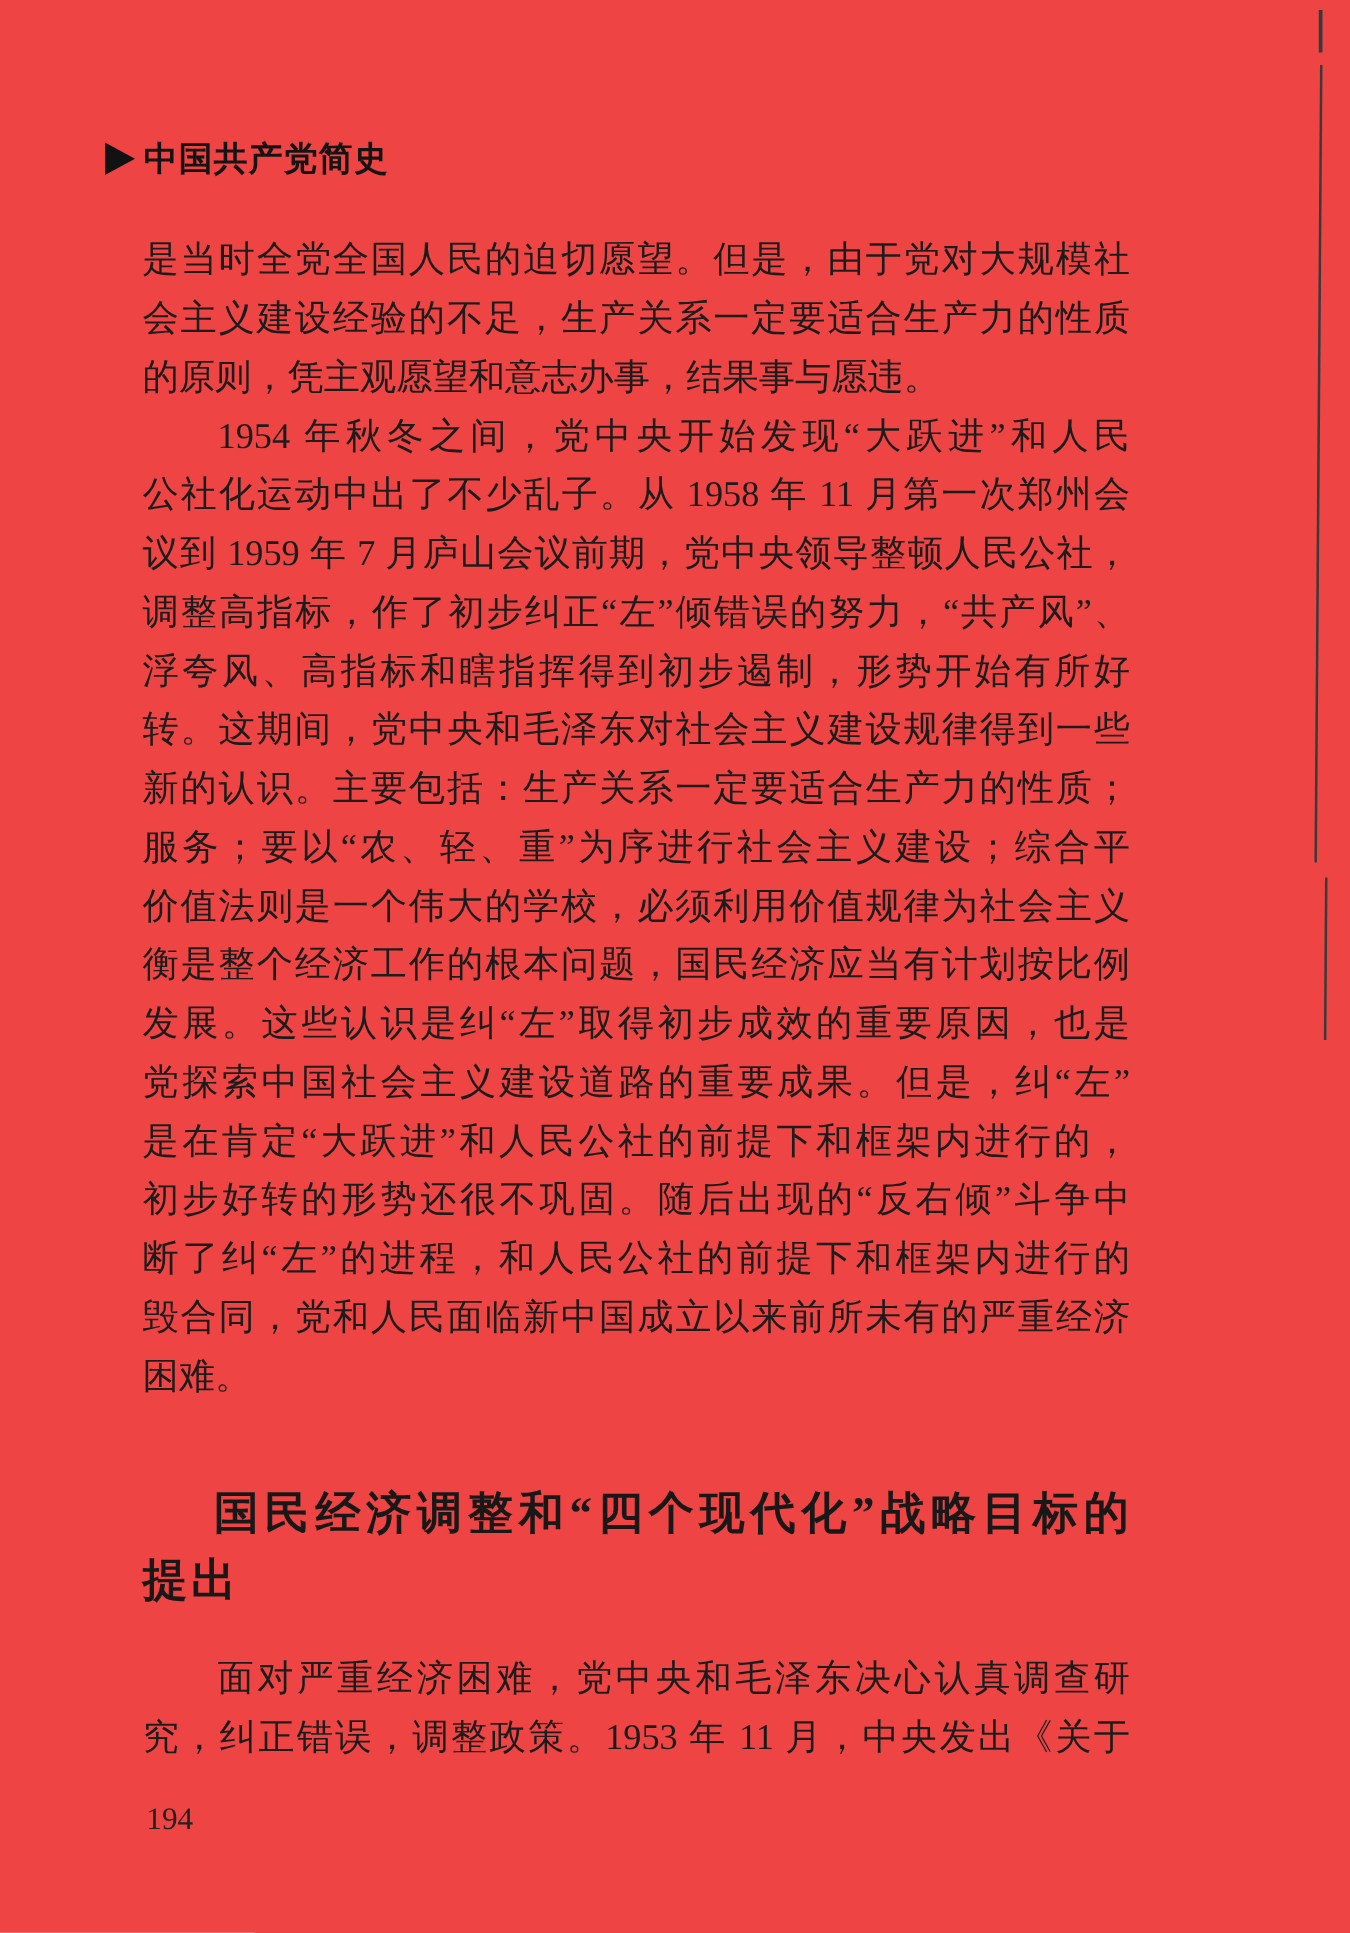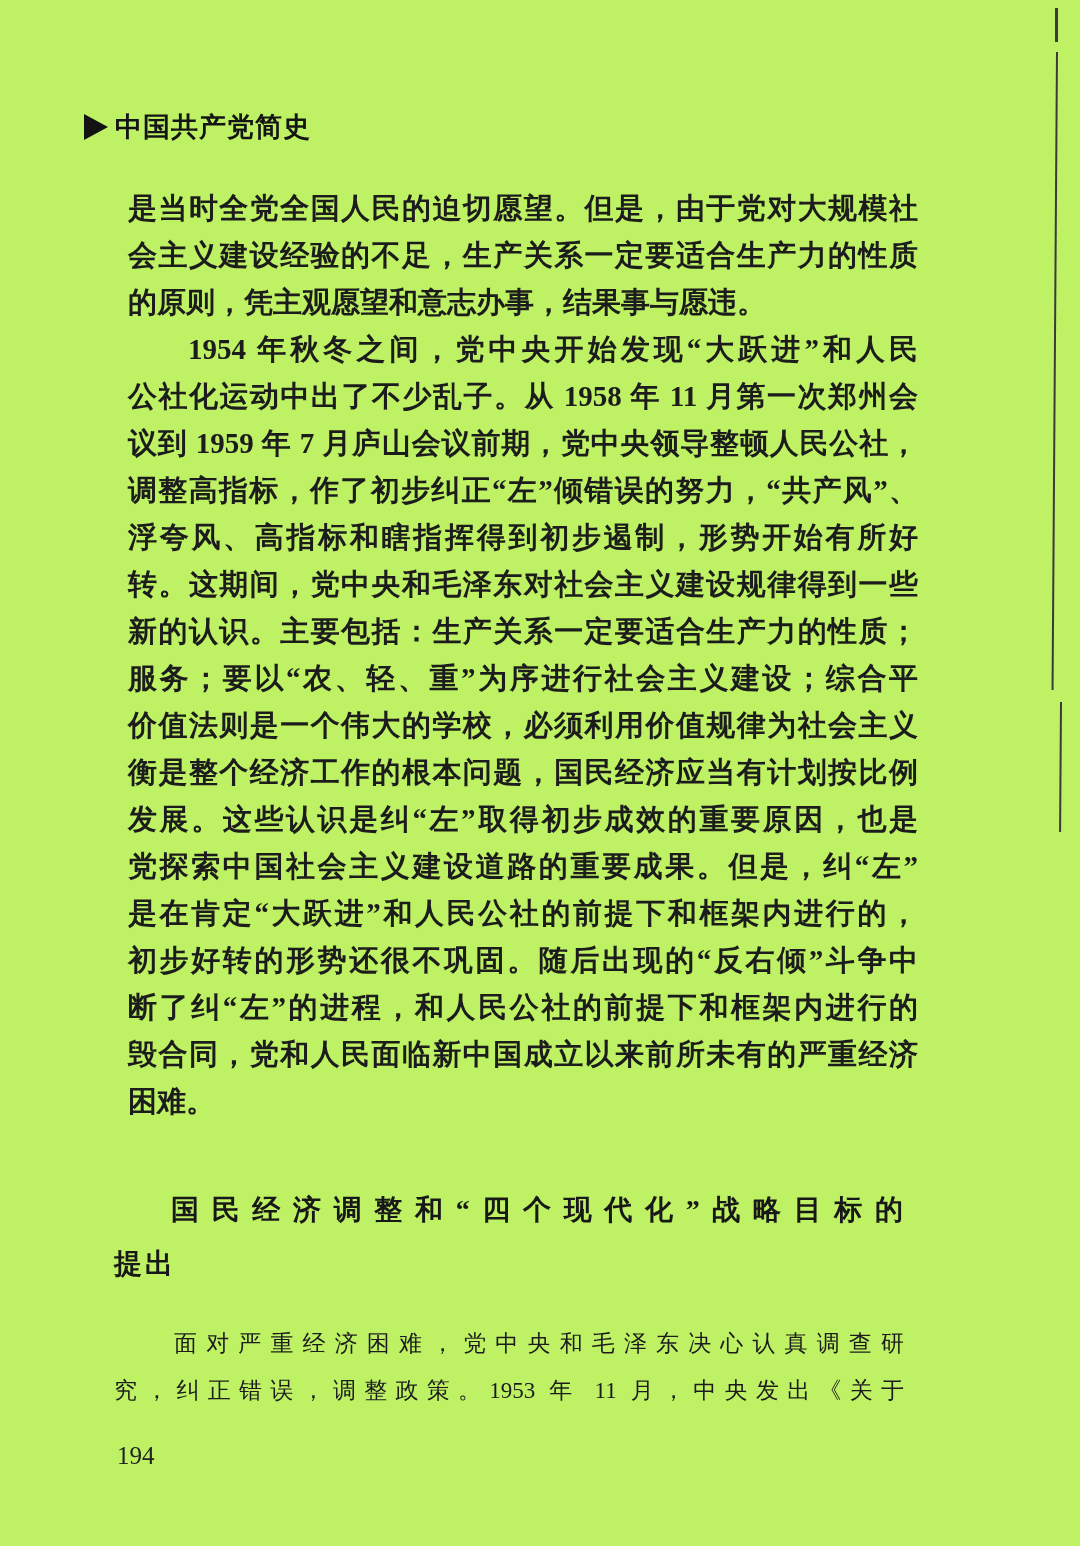--- a/index.html
+++ b/index.html
@@ -1,55 +1,55 @@
 <!DOCTYPE html>
 <html><head>
 <meta charset="utf-8">
 <style>
   html,body{margin:0;padding:0;}
   body{background:#e8e8e8;font-family:"Liberation Serif","DejaVu Serif",serif;}
   .page{
-    position:relative;width:1080px;height:1546px;background:#bef264;
+    position:relative;width:1080px;height:1546px;background:#ef4444;
     margin:0 auto;overflow:hidden;color:#1f1f1f;
   }
   
   .running-header{
     position:absolute;left:84px;top:112px;display:flex;align-items:center;
   }
   .tri{
     width:0;height:0;border-top:13px solid transparent;border-bottom:13px solid transparent;
     border-left:24px solid #121212;display:inline-block;
   }
   .htitle{
     font-family:"Liberation Sans","DejaVu Sans",sans-serif;
     font-weight:bold;font-size:27px;line-height:30px;color:#141414;
     margin-left:7px;letter-spacing:1px;
   }
   
   .bodyblock{
-    position:absolute;left:128px;top:185px;width:790px;
-    font-size:29px;color:#1c1c1c;font-weight:bold;
+    position:absolute;left:114px;top:185px;width:790px;
+    font-size:29px;color:#1c1c1c;
   }
   .line{
     height:47px;line-height:47px;text-align:left;
   }
   .line.j{text-align:justify;text-align-last:justify;}
   .line.ind{padding-left:60px;}
   
   .headingblock{
     position:absolute;left:114px;top:1183px;width:792px;
-    font-size:28px;font-weight:bold;color:#181818;letter-spacing:3px;
+    font-size:36px;font-weight:bold;color:#181818;letter-spacing:3px;
   }
   .hline{height:54px;line-height:54px;}
   .hline.j{text-align:justify;text-align-last:justify;}
   .hline.hind{padding-left:57px;}
   
   .afterblock{
     position:absolute;left:114px;top:1320px;width:790px;
-    font-size:23px;color:#1c1c1c;
+    font-size:29px;color:#1c1c1c;
   }
   
   .pagenum{
     position:absolute;left:117px;top:1440px;font-size:25px;line-height:32px;color:#222;text-align:center;
   }
   
   .artifact{position:absolute;background:#3a3a3a;}
   .a1{left:1055px;top:8px;width:3px;height:34px;}
   .a2{left:1056px;top:52px;width:2px;height:638px;transform:rotate(0.4deg);transform-origin:top left;}
   .a3{left:1060px;top:702px;width:2px;height:130px;transform:rotate(0.4deg);transform-origin:top left;}

